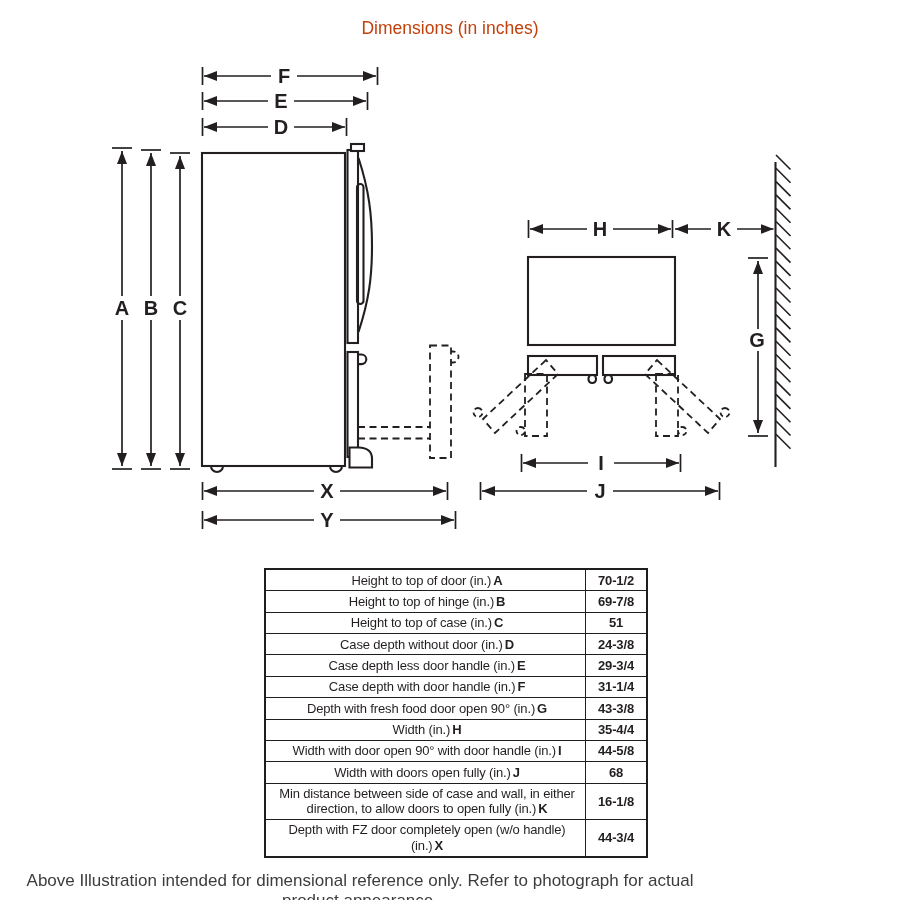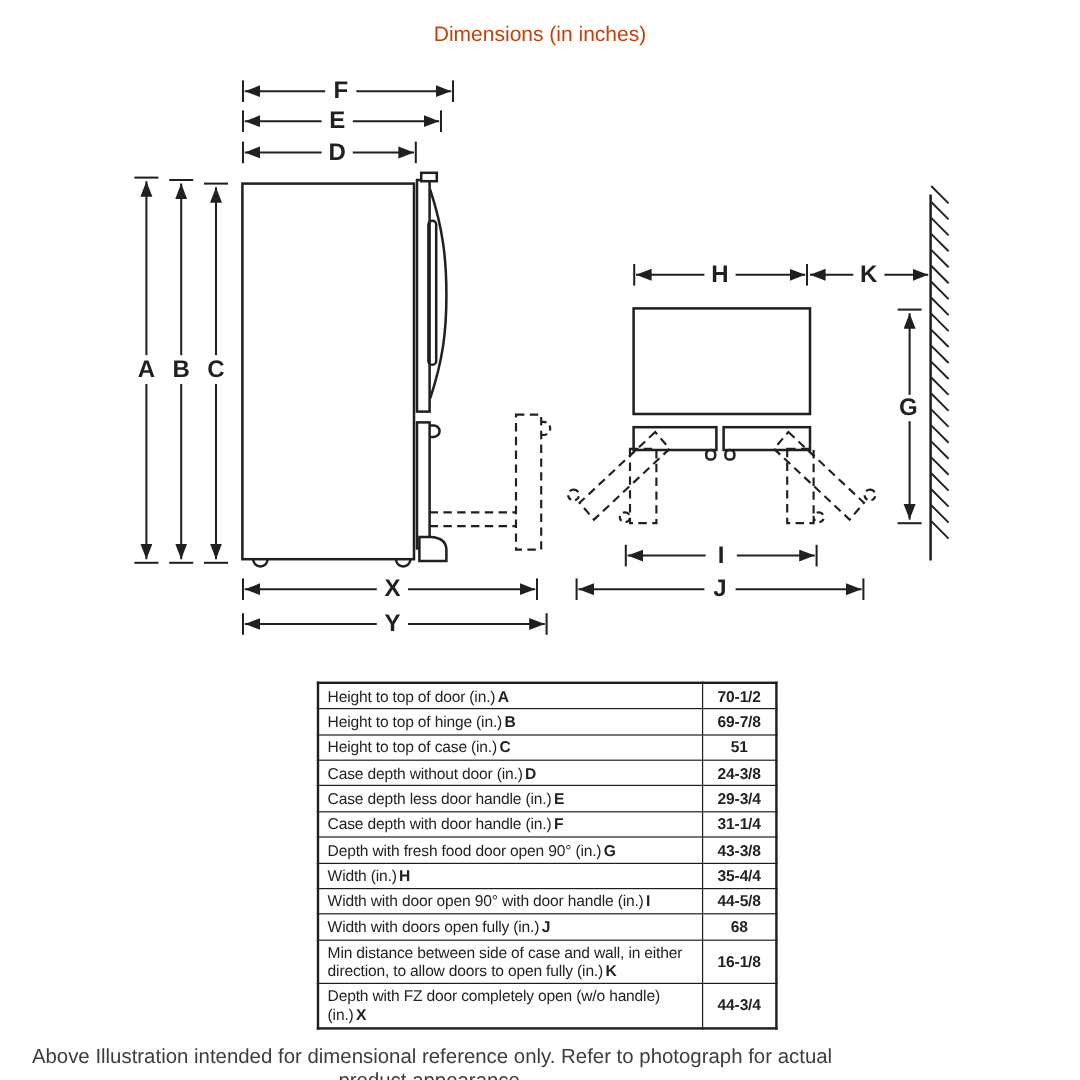--- a/index.html
+++ b/index.html
@@ -43,21 +43,21 @@
     border:2px solid #1e1e1e;
     table-layout:fixed;
   }
   table.dims td{
     border:1.5px solid #1e1e1e;
     font-size:13px;line-height:1.22;
     letter-spacing:-0.15px;
     padding:2.5px 4px 2px 7px;
     vertical-align:middle;
   }
-  table.dims td.desc{width:308px;}
+  table.dims td.desc{width:308px;text-align:center;}
   table.dims td.desc b{margin-left:2px;}
   table.dims td.val{
     width:56px;text-align:center;font-weight:bold;padding:2.5px 2px 2px 2px;
   }
   tr.tall td{line-height:1.18;}
   .footer{
     position:absolute;top:871px;left:0;width:720px;
     text-align:center;font-size:17px;color:var(--footer-text);
   }
 </style>

